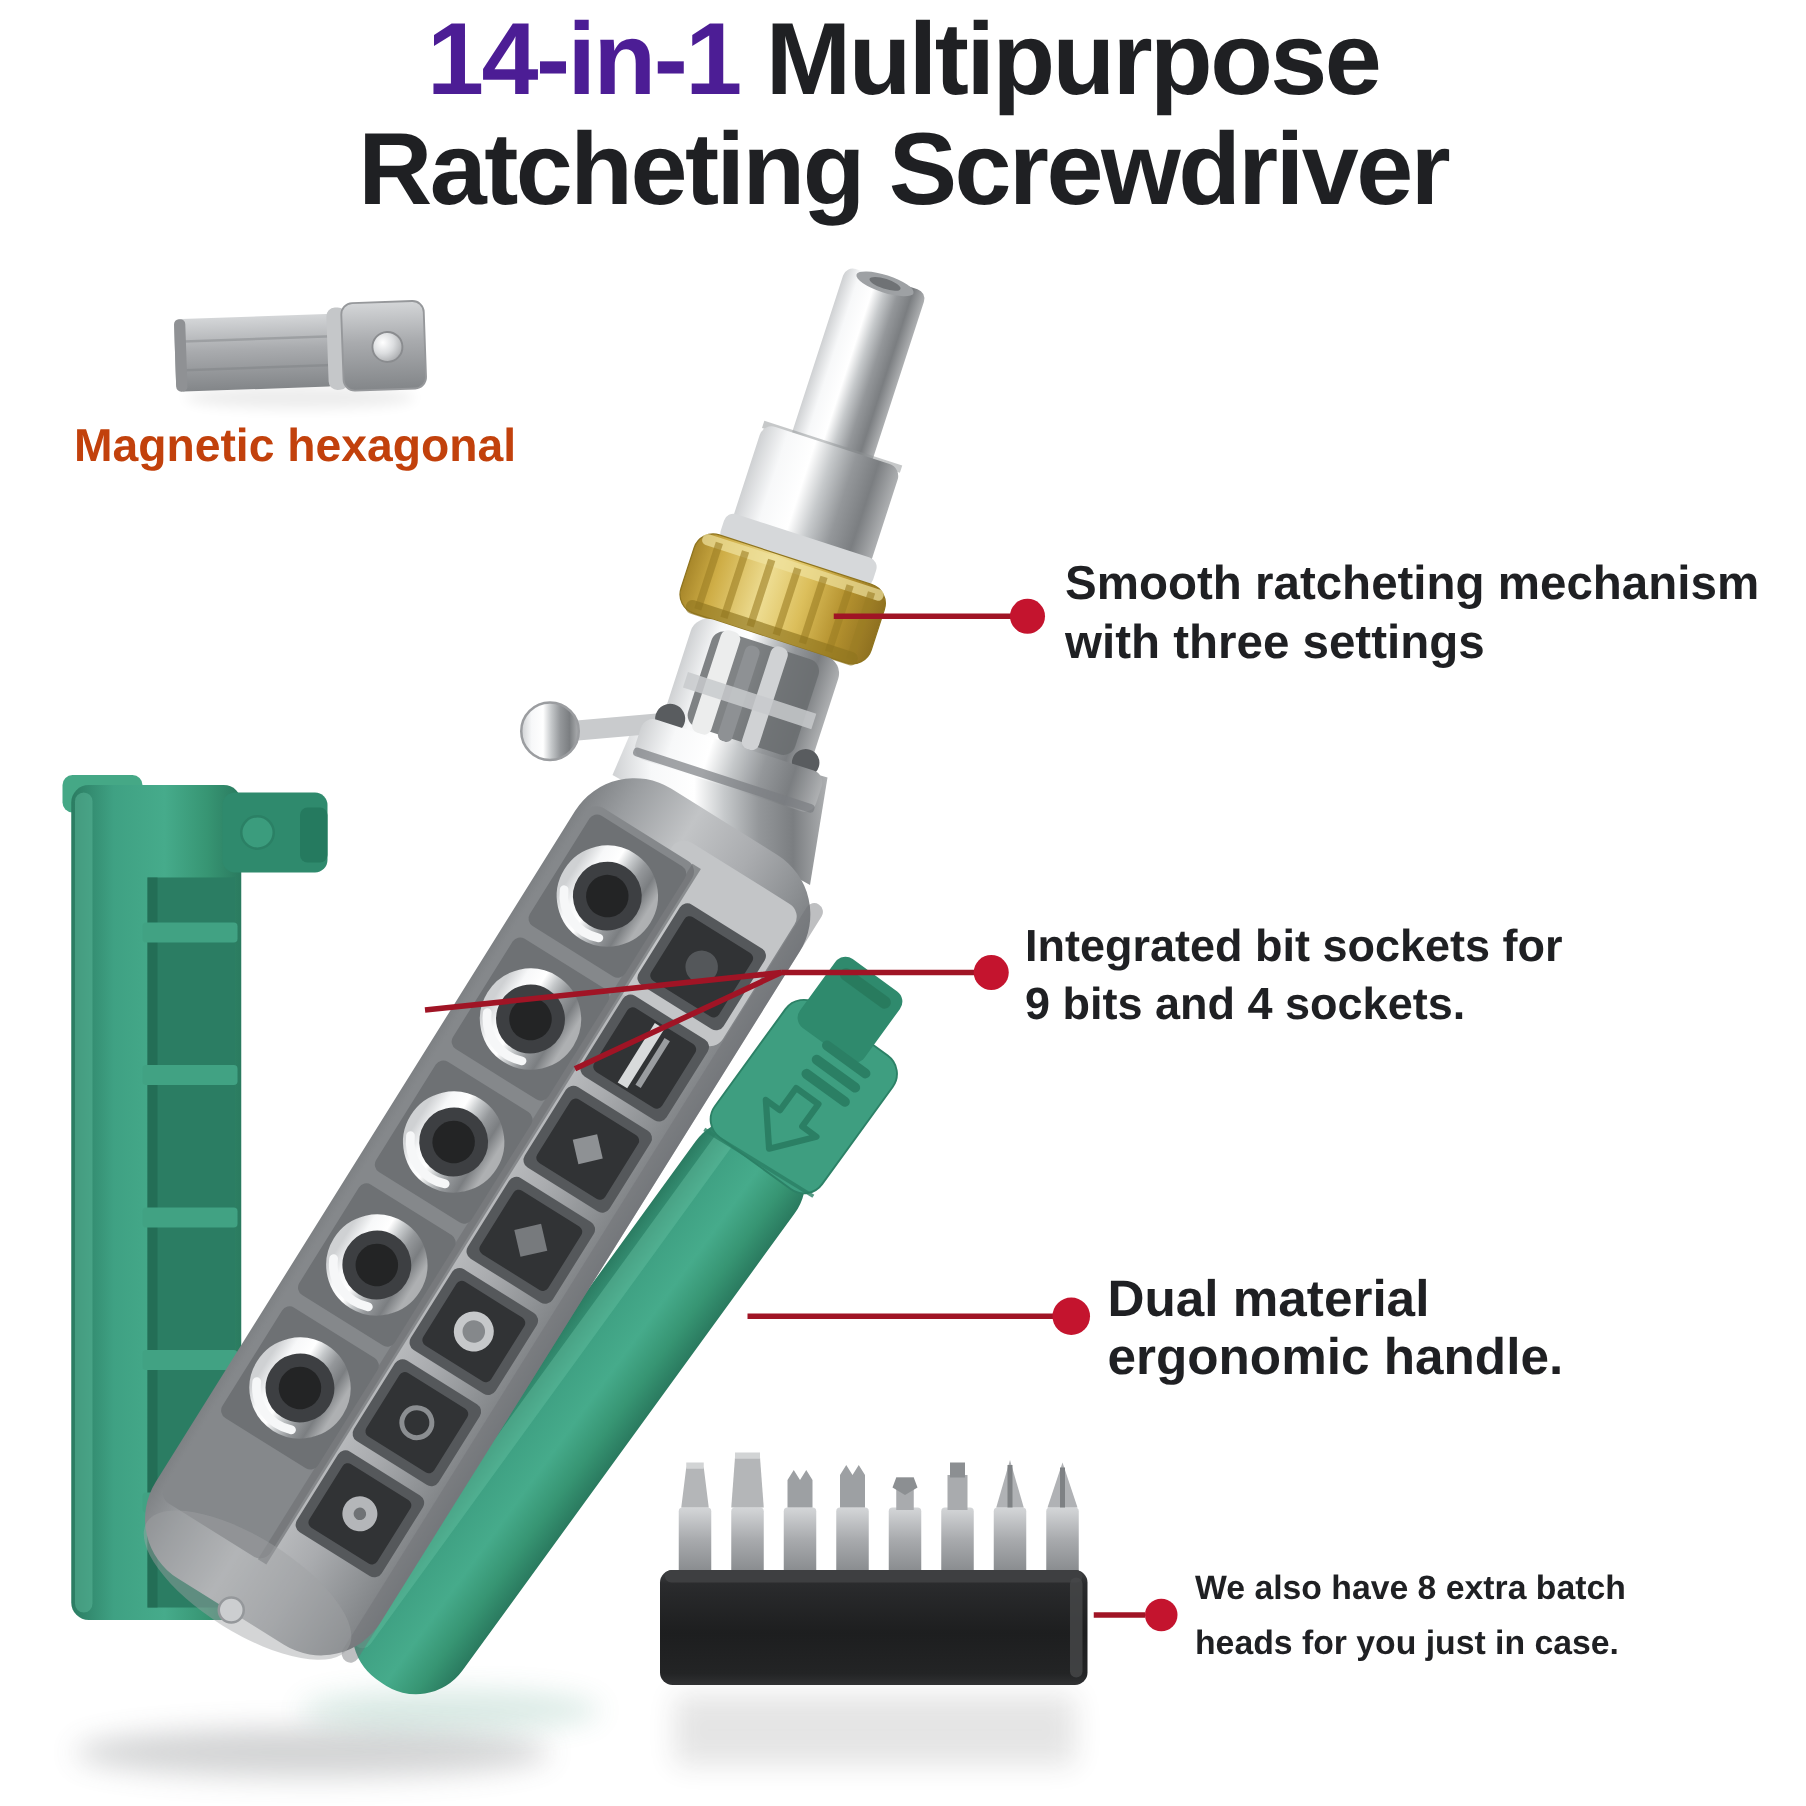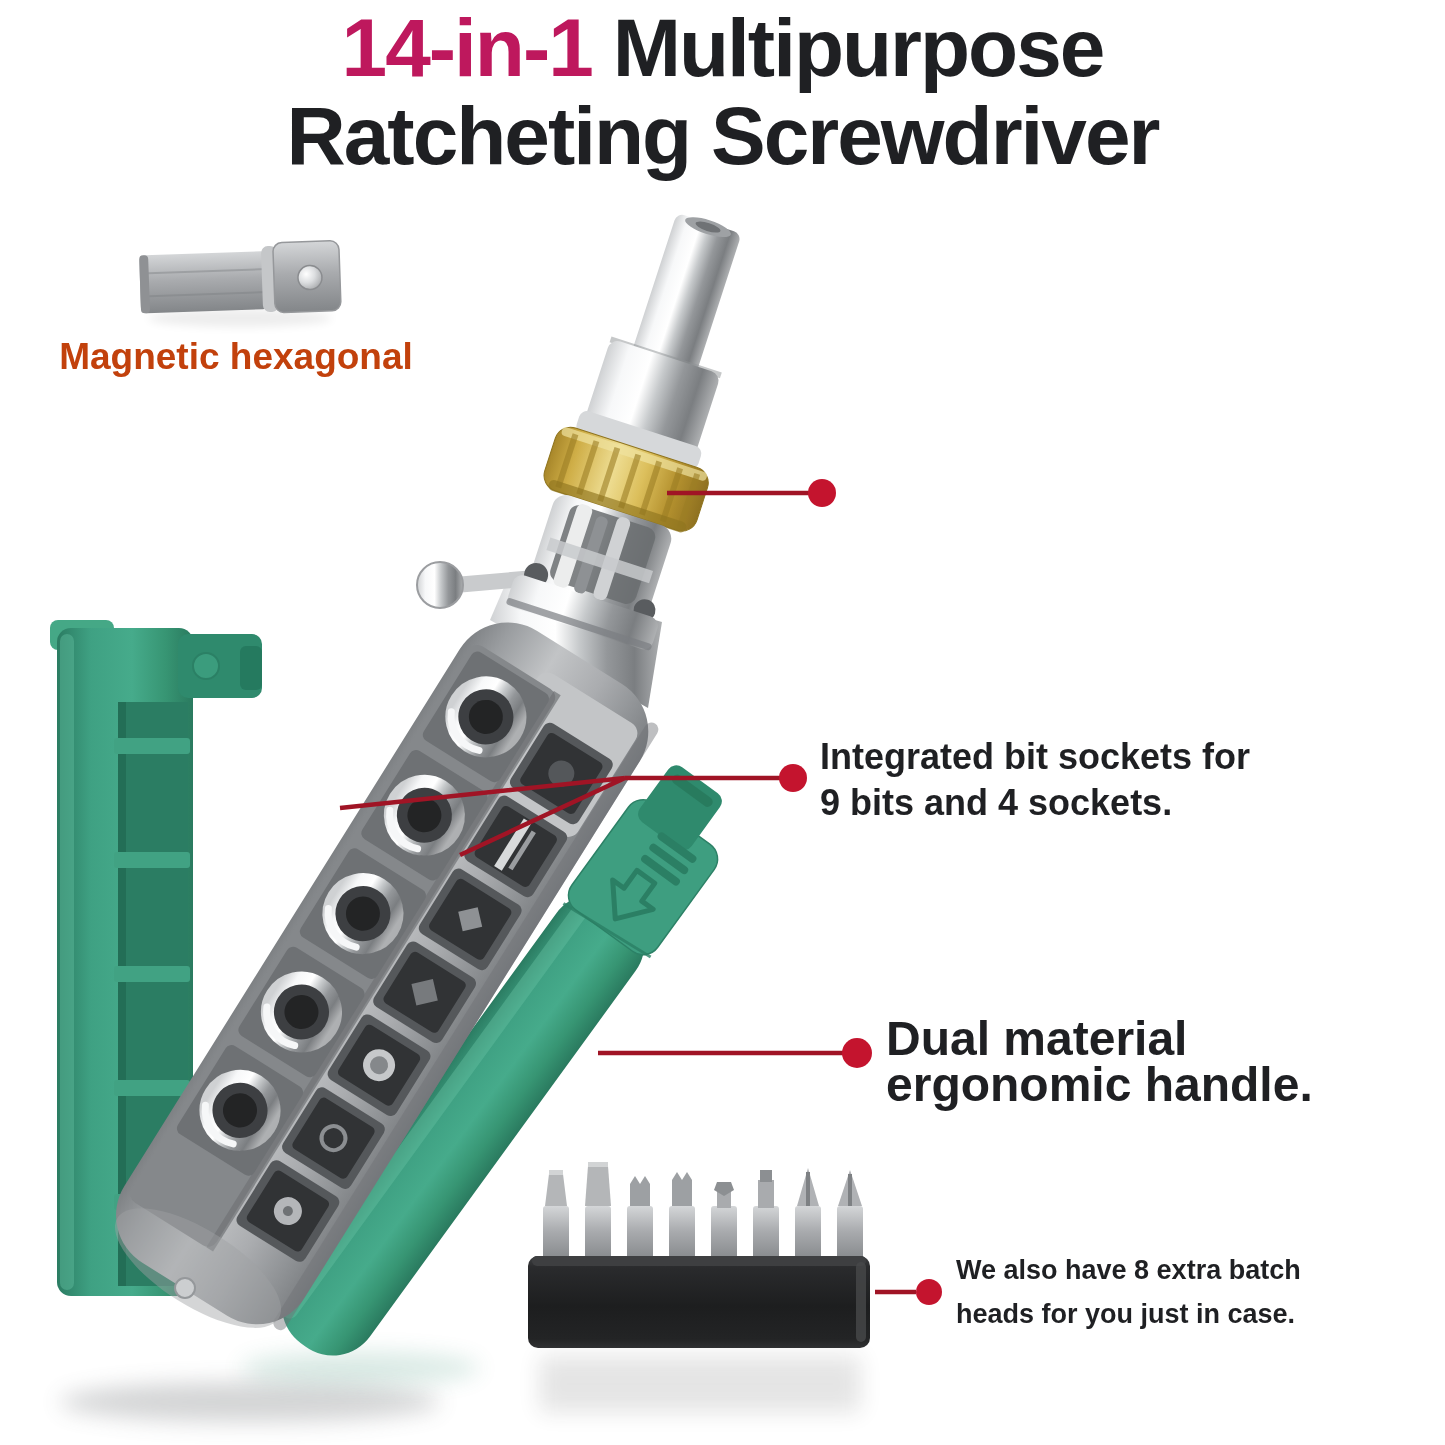--- a/index.html
+++ b/index.html
@@ -6,21 +6,21 @@
   .stage{position:relative;width:1445px;height:1445px;background:#ffffff;overflow:hidden;
          font-family:"Liberation Sans","DejaVu Sans",sans-serif;}
   svg.art{position:absolute;left:0;top:0;}
   .headline{position:absolute;left:0;right:0;top:4px;text-align:center;
             font-weight:700;font-size:82px;line-height:88px;letter-spacing:-2px;color:#1f2023;}
   .label-center{position:absolute;left:10px;top:334px;width:452px;text-align:center;
             font-weight:700;font-size:37px;line-height:45px;color:#c2410c;}
   .co{position:absolute;font-weight:700;color:#1f2023;}
   .co1{left:852px;top:444px;font-size:38px;line-height:47px;}
   .co2{left:820px;top:734px;font-size:36px;line-height:46px;}
-  .co3{left:886px;top:1016px;font-size:48px;line-height:46px;}
+  .co3{left:886px;top:1016px;font-size:41px;line-height:46px;}
   .co4{left:956px;top:1248px;font-size:27px;line-height:44px;}
 </style>
 </head>
 <body>
 
 <div class="stage">
 
 <svg class="art" width="1445" height="1445" viewBox="0 0 1445 1445">
   <defs>
     <linearGradient id="chromeH" x1="0" y1="0" x2="1" y2="0">
@@ -277,30 +277,34 @@
   <g fill="#c4142e">
     <circle cx="822" cy="493" r="14"></circle>
     <circle cx="793" cy="778" r="14"></circle>
     <circle cx="857" cy="1053" r="15"></circle>
     <circle cx="929" cy="1292" r="13"></circle>
   </g>
 </svg>
 
 <div class="headline">
   <div>
-    <span style="color: #be185d;">14-in-1</span>
+    <span style="color: #4c1d95;">14-in-1</span>
     <span>Multipurpose</span>
   </div>
   <div>Ratcheting Screwdriver</div>
 </div>
 
 <div class="label-center">
   <div>Magnetic hexagonal</div>
 </div>
 
+<div class="co co1">
+  <div>Smooth ratcheting mechanism</div>
+  <div>with three settings</div>
+</div>
 <div class="co co2">
   <div>Integrated bit sockets for</div>
   <div>9 bits and 4 sockets.</div>
 </div>
 <div class="co co3">
   <div>Dual material</div>
   <div>ergonomic handle.</div>
 </div>
 <div class="co co4">
   <div>We also have 8 extra batch</div>

